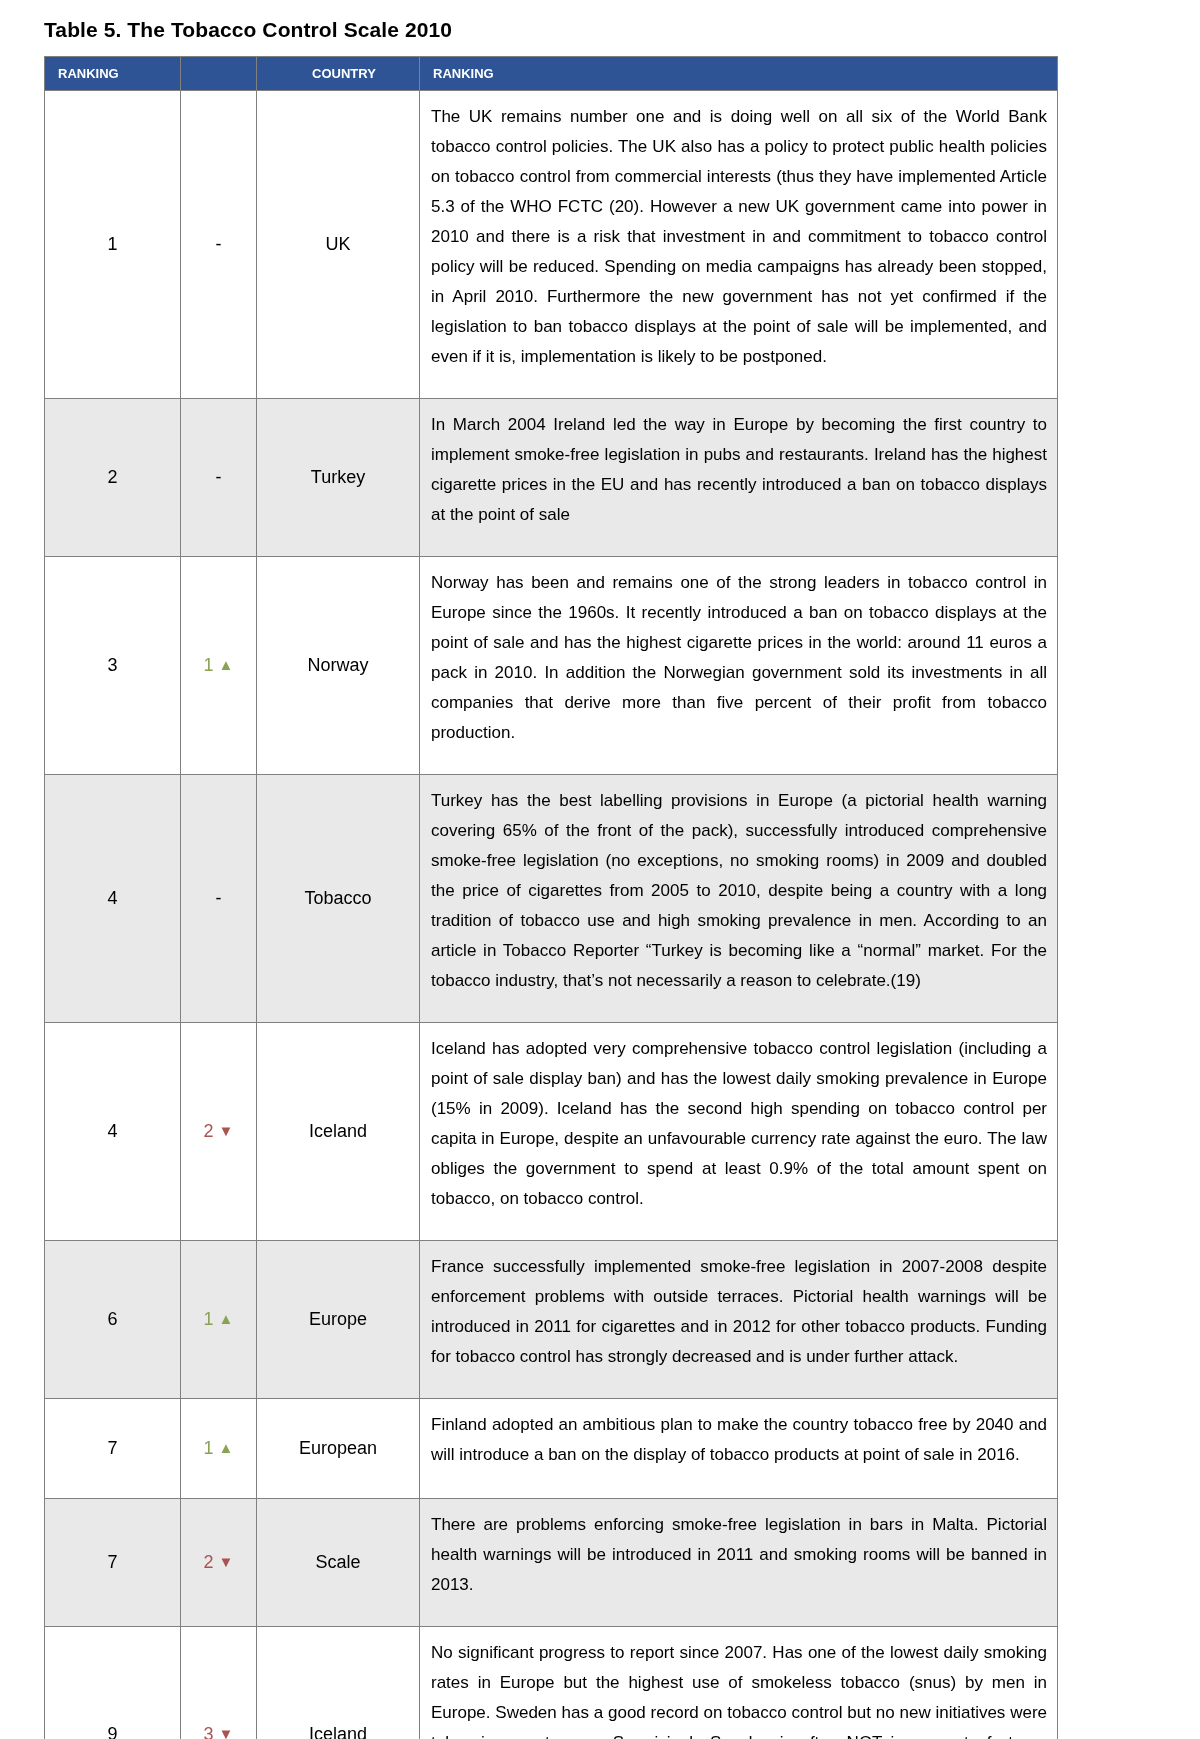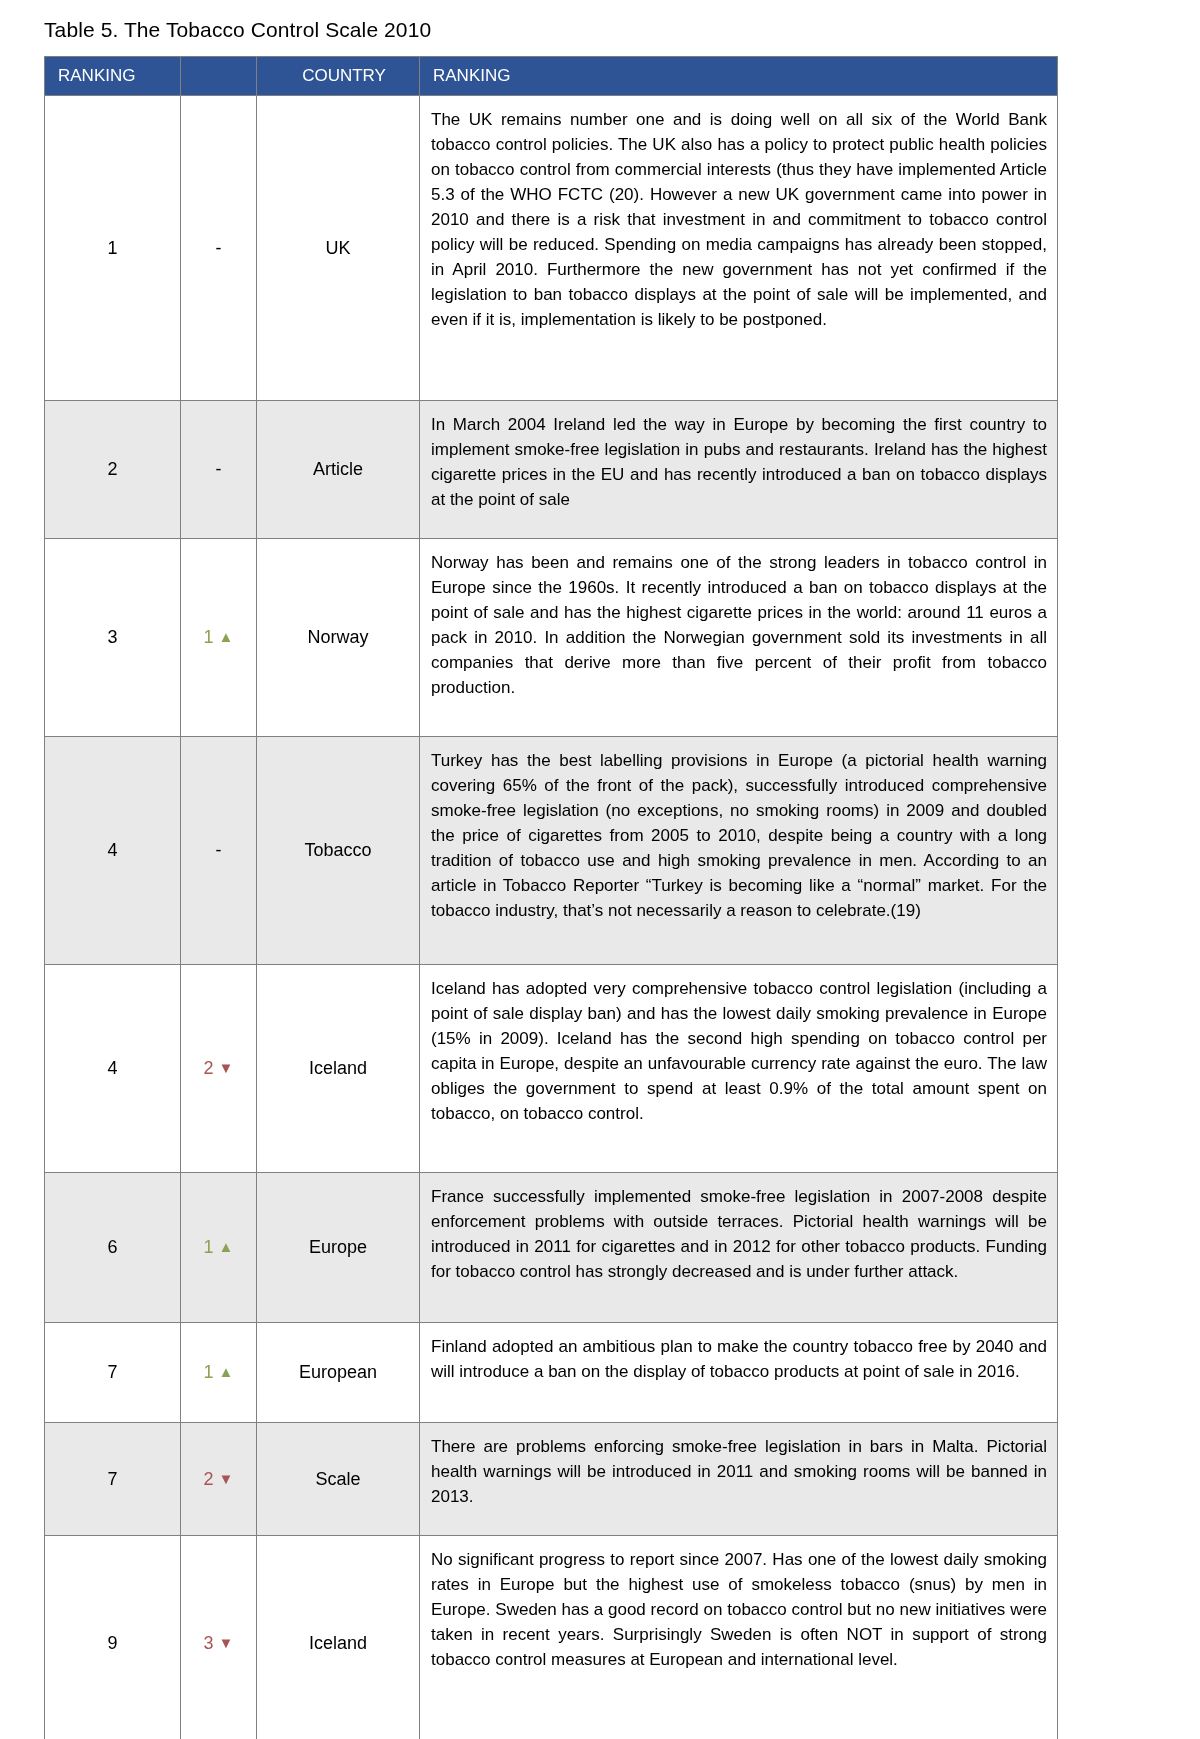--- a/index.html
+++ b/index.html
@@ -18,51 +18,51 @@
     font-family:"Liberation Sans", sans-serif;
     color:var(--ink);
   }
   .page{
     width:1013px;
     margin:0 0 0 44px;
     padding-top:18px;
   }
   .doc-title{
     font-size:21px;
-    font-weight:normal;
+    font-weight:bold;
     margin:0 0 14px 0;
     letter-spacing:0.1px;
   }
   table.tcs{
     width:100%;
     border-collapse:collapse;
     table-layout:fixed;
   }
   .tcs th, .tcs td{
     border:1px solid var(--border);
   }
   .tcs thead th{
     background:var(--header-bg);
     color:var(--header-fg);
-    font-weight:normal;
-    font-size:17px;
+    font-weight:bold;
+    font-size:13px;
     padding:9px 10px 9px 13px;
     text-align:left;
   }
   .tcs thead th.center{ text-align:center; padding-left:16px; padding-right:4px; }
   .tcs tbody tr{ background:#FFFFFF; }
   .tcs tbody tr:nth-child(even){ background:var(--alt-row); }
   td.rank, td.change, td.country{
     text-align:center;
     vertical-align:middle;
     font-size:18px;
   }
   td.comment{
     font-size:17px;
-    line-height:25px;
+    line-height:30px;
     text-align:justify;
     vertical-align:top;
     padding:11px 10px 26px 11px;
   }
   .chg{ white-space:nowrap; }
   .chg.none{ color:var(--ink); }
   .chg.up{ color:var(--up); }
   .chg.down{ color:var(--down); }
   .chg .arrow{
     font-size:15px;
@@ -106,21 +106,21 @@
     <td class="comment">The UK remains number one and is doing well on all six of the World Bank tobacco control policies. The UK also has a policy to protect public health policies on tobacco control from commercial interests (thus they have implemented Article 5.3 of the WHO FCTC (20). However a new UK government came into power in 2010 and there is a risk that investment in and commitment to tobacco control policy will be reduced. Spending on media campaigns has already been stopped, in April 2010. Furthermore the new government has not yet confirmed if the legislation to ban tobacco displays at the point of sale will be implemented, and even if it is, implementation is likely to be postponed.</td>
   </tr>
         <tr style="height: 122px;">
     <td class="rank">
       <span>2</span>
     </td>
     <td class="change">
       <span class="chg none"><span class="num">-</span></span>
     </td>
     <td class="country">
-      <span>Article</span>
+      <span>Turkey</span>
     </td>
     <td class="comment">In March 2004 Ireland led the way in Europe by becoming the first country to implement smoke-free legislation in pubs and restaurants. Ireland has the highest cigarette prices in the EU and has recently introduced a ban on tobacco displays at the point of sale</td>
   </tr>
         <tr style="height: 198px;">
     <td class="rank">
       <span>3</span>
     </td>
     <td class="change">
       <span class="chg up"><span class="num">1</span><span class="arrow">▲</span></span>
     </td>

